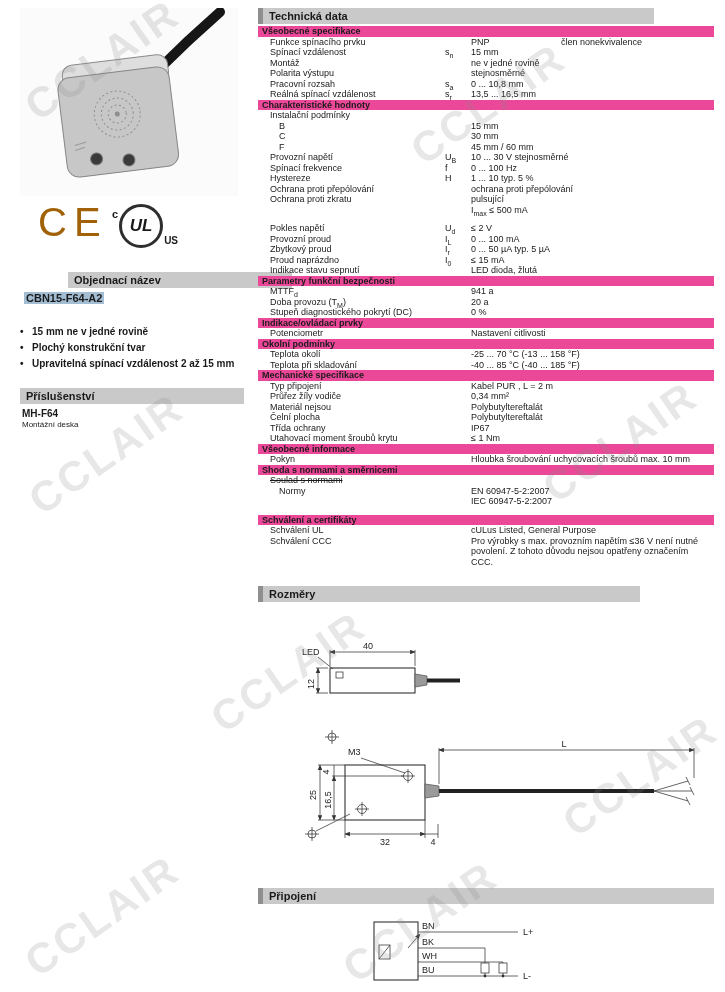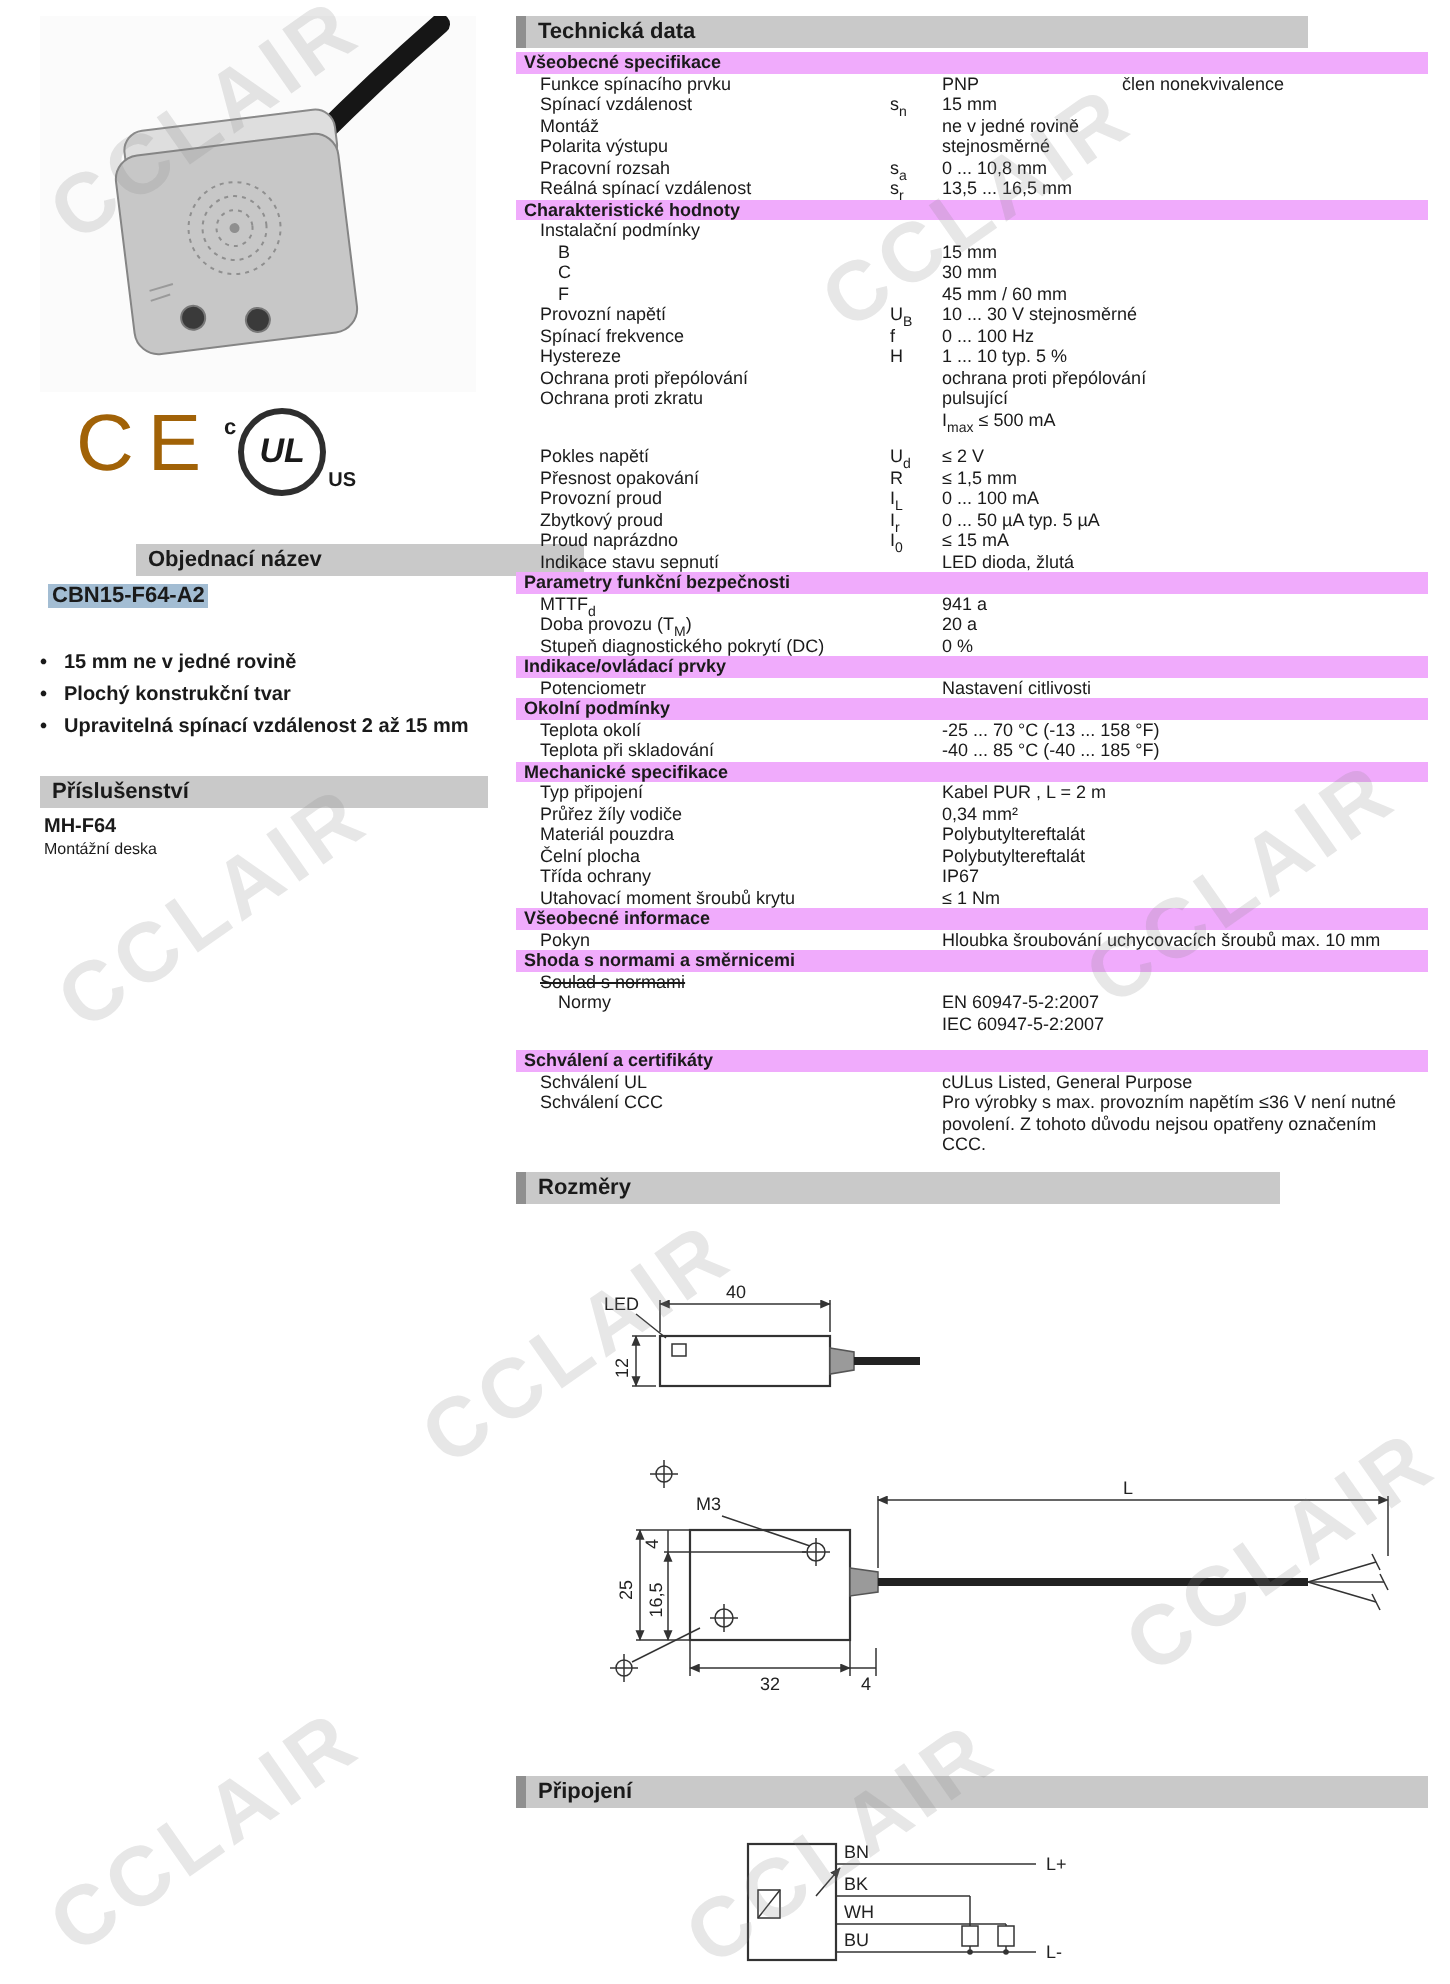--- a/index.html
+++ b/index.html
@@ -29,21 +29,21 @@
   .feat{display:flex;margin-bottom:4px;line-height:12px;}
   .feat .dot{width:12px;flex:none;}
   .acc-bar{position:absolute;left:0;top:380px;width:224px;}
   .acc-name{position:absolute;left:2px;top:400px;font-size:10px;font-weight:bold;}
   .acc-desc{position:absolute;left:2px;top:412px;font-size:8px;}
   
   .right-col{position:absolute;left:258px;top:0;width:456px;height:992px;}
   .tech-bar{position:absolute;left:0;top:8px;width:396px;}
   .tech-table{position:absolute;left:0;top:26px;width:456px;}
   .trow{display:flex;align-items:flex-start;font-size:9px;line-height:10.5px;min-height:10.5px;}
-  .trow.sec{display:block;background:#f0abfc;font-weight:bold;padding-left:4px;}
+  .trow.sec{display:block;background:#ec4899;font-weight:bold;padding-left:4px;}
   .trow.gap{height:8px;min-height:8px;}
   .lbl{width:187px;flex:none;box-sizing:border-box;}
   .sym{width:26px;flex:none;}
   .val{flex:1;position:relative;padding-right:4px;}
   .extra{position:absolute;left:90px;top:0;}
   sub{font-size:7px;line-height:0;}
   .dim-bar{position:absolute;left:0;top:586px;width:382px;}
   .dims-svg{position:absolute;left:0;top:602px;}
   .conn-bar{position:absolute;left:0;top:888px;width:456px;}
   .conn-svg{position:absolute;left:108px;top:918px;}
@@ -201,25 +201,20 @@
           <span class="sym"></span>
           <span class="val">pulsující<br>I<sub>max</sub> ≤ 500 mA</span>
         </div>
         <div class="trow gap"></div>
         <div class="trow">
           <span class="lbl" style="padding-left:12px">Pokles napětí</span>
           <span class="sym">U<sub>d</sub></span>
           <span class="val">≤ 2 V</span>
         </div>
         <div class="trow">
-          <span class="lbl" style="padding-left:12px">Přesnost opakování</span>
-          <span class="sym">R</span>
-          <span class="val">≤ 1,5 mm</span>
-        </div>
-        <div class="trow">
           <span class="lbl" style="padding-left:12px">Provozní proud</span>
           <span class="sym">I<sub>L</sub></span>
           <span class="val">0 ... 100 mA</span>
         </div>
         <div class="trow">
           <span class="lbl" style="padding-left:12px">Zbytkový proud</span>
           <span class="sym">I<sub>r</sub></span>
           <span class="val">0 ... 50 µA typ. 5 µA</span>
         </div>
         <div class="trow">
@@ -270,21 +265,21 @@
           <span class="lbl" style="padding-left:12px">Typ připojení</span>
           <span class="sym"></span>
           <span class="val">Kabel PUR , L = 2 m</span>
         </div>
         <div class="trow">
           <span class="lbl" style="padding-left:12px">Průřez žíly vodiče</span>
           <span class="sym"></span>
           <span class="val">0,34 mm²</span>
         </div>
         <div class="trow">
-          <span class="lbl" style="padding-left:12px">Materiál pouzdra</span>
+          <span class="lbl" style="padding-left:12px">Materiál nejsou</span>
           <span class="sym"></span>
           <span class="val">Polybutyltereftalát</span>
         </div>
         <div class="trow">
           <span class="lbl" style="padding-left:12px">Čelní plocha</span>
           <span class="sym"></span>
           <span class="val">Polybutyltereftalát</span>
         </div>
         <div class="trow">
           <span class="lbl" style="padding-left:12px">Třída ochrany</span>

